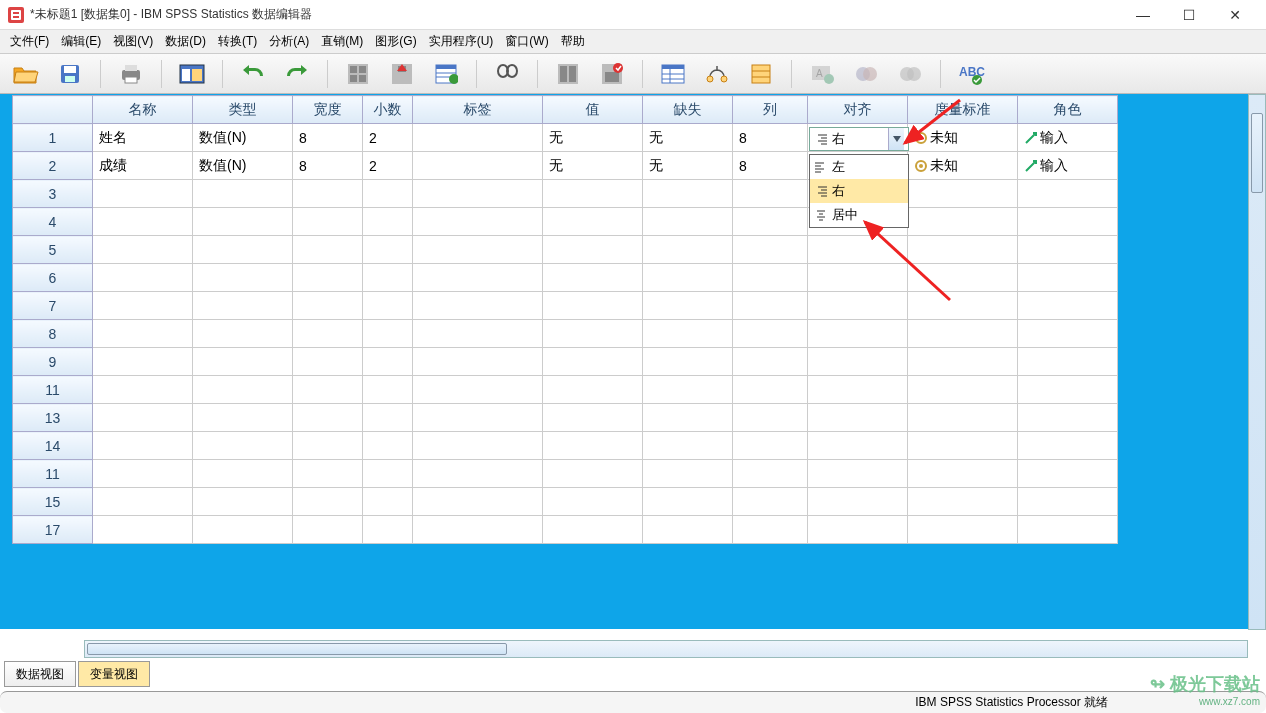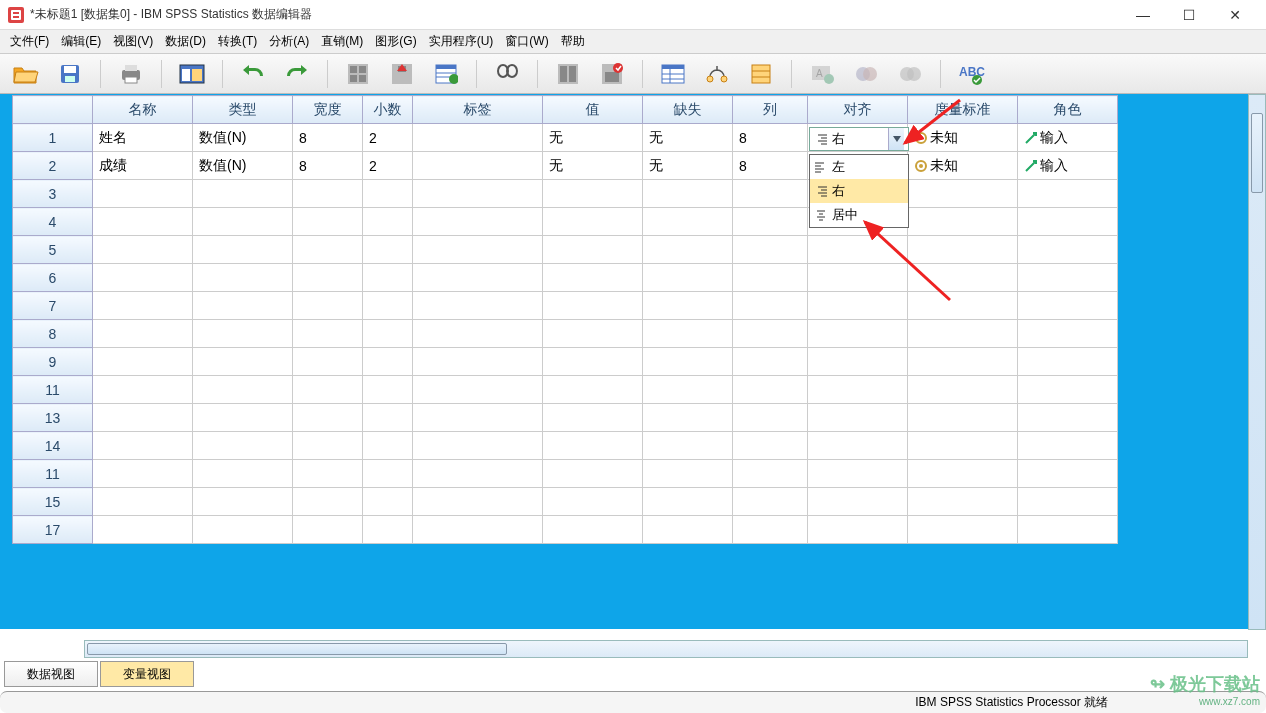--- a/index.html
+++ b/index.html
@@ -47,21 +47,21 @@
 .ddlist { position: absolute; width: 100px; background: #fff; border: 1px solid #666; font-size: 13px; }
 .ddlist .dditem { height: 24px; display: flex; align-items: center; padding: 0 4px; }
 .ddlist .dditem .dd-icon { width: 14px; height: 14px; margin-right: 4px; }
 .ddlist .dditem.sel { background: #ffe9a6; }
 
 
 .smallicon { display: inline-block; width: 14px; height: 14px; margin-right: 2px; vertical-align: middle; }
 
 
 .bottomtabs { position: absolute; left: 4px; bottom: 26px; height: 26px; display: flex; }
-.bottomtabs .btab { border: 1px solid #999; background: linear-gradient(#fff,#eee); padding: 4px 22px; font-size: 12px; margin-right: 2px; }
+.bottomtabs .btab { border: 1px solid #999; background: linear-gradient(#fff,#eee); padding: 4px 11px; font-size: 12px; margin-right: 2px; }
 .bottomtabs .btab.active { background: #ffe9a6; }
 
 
 .statusbar { position: absolute; left: 0; right: 0; bottom: 0; height: 22px; border-top: 1px solid #999; background: #f5f5f5; display: flex; align-items: center; font-size: 12px; padding: 0 8px; border-radius: 7px; }
 .statusbar .spacer { flex: 1; }
 
 
 .arrow { position: absolute; pointer-events: none; }
 
 

